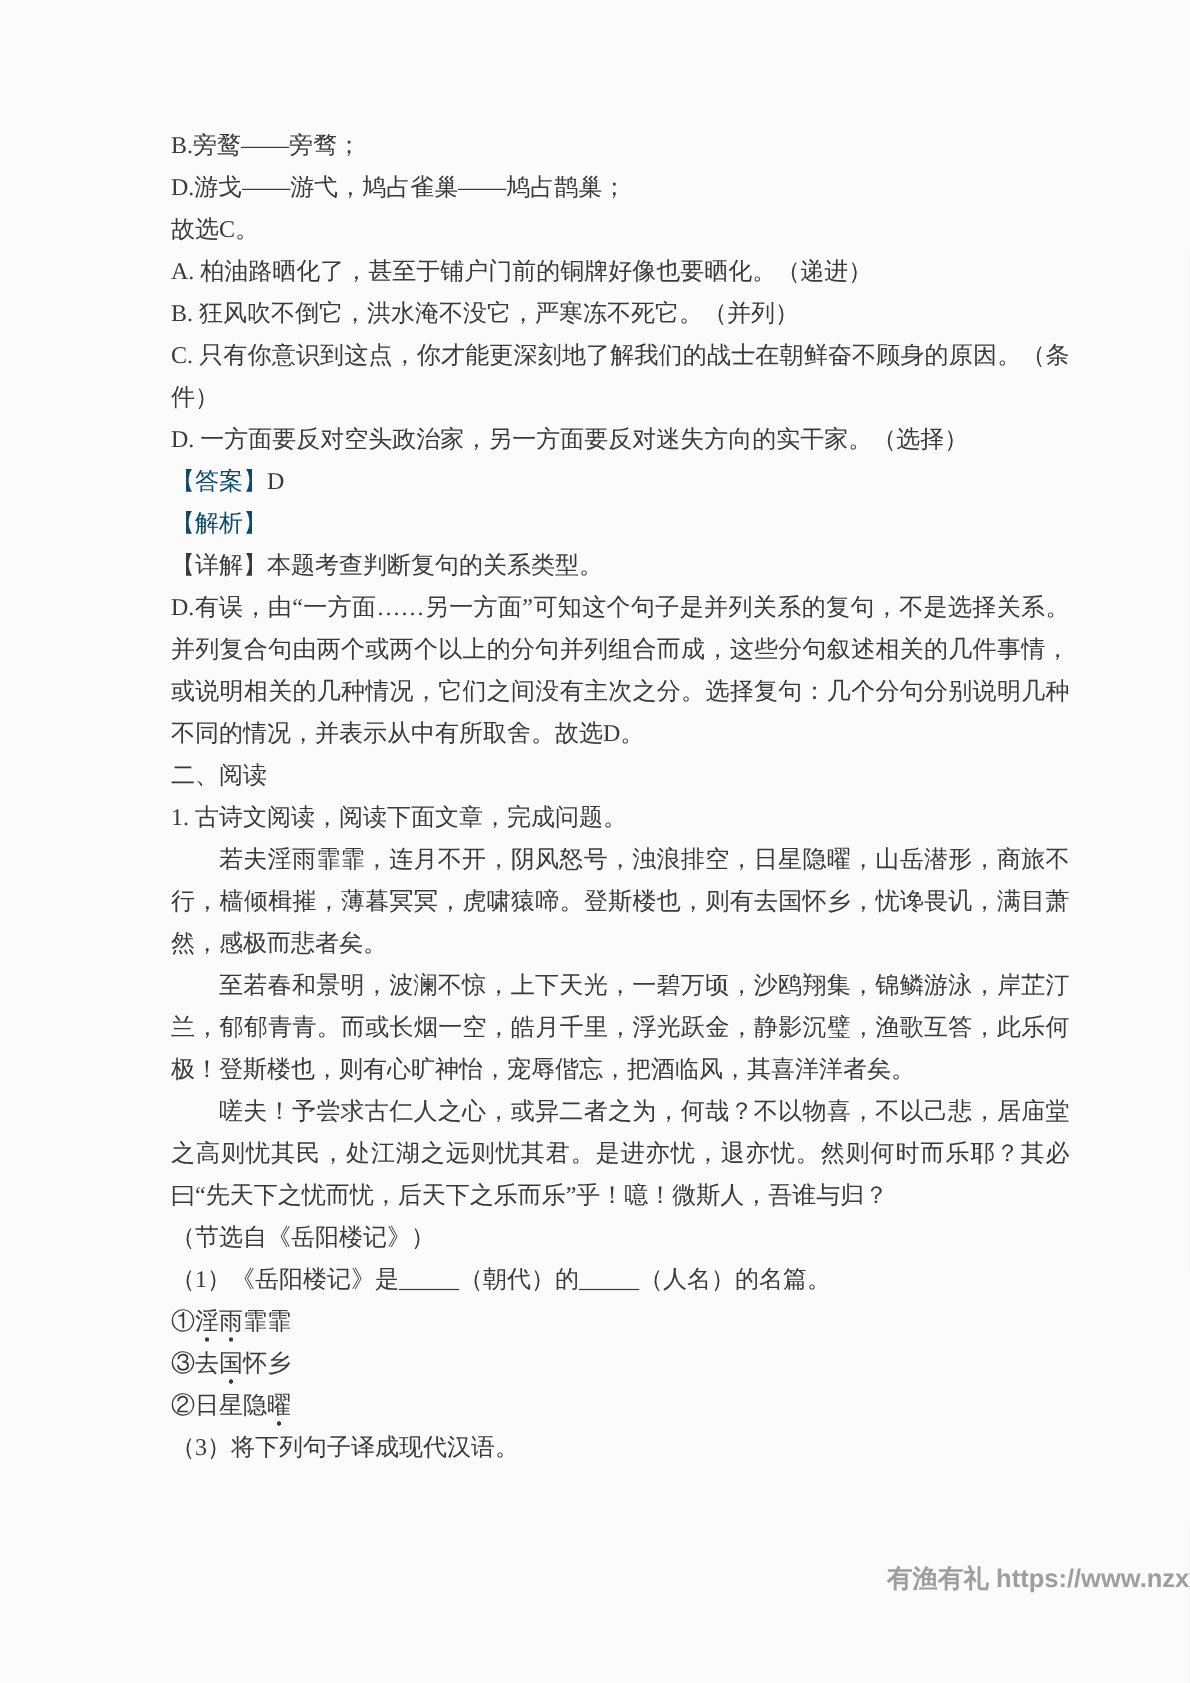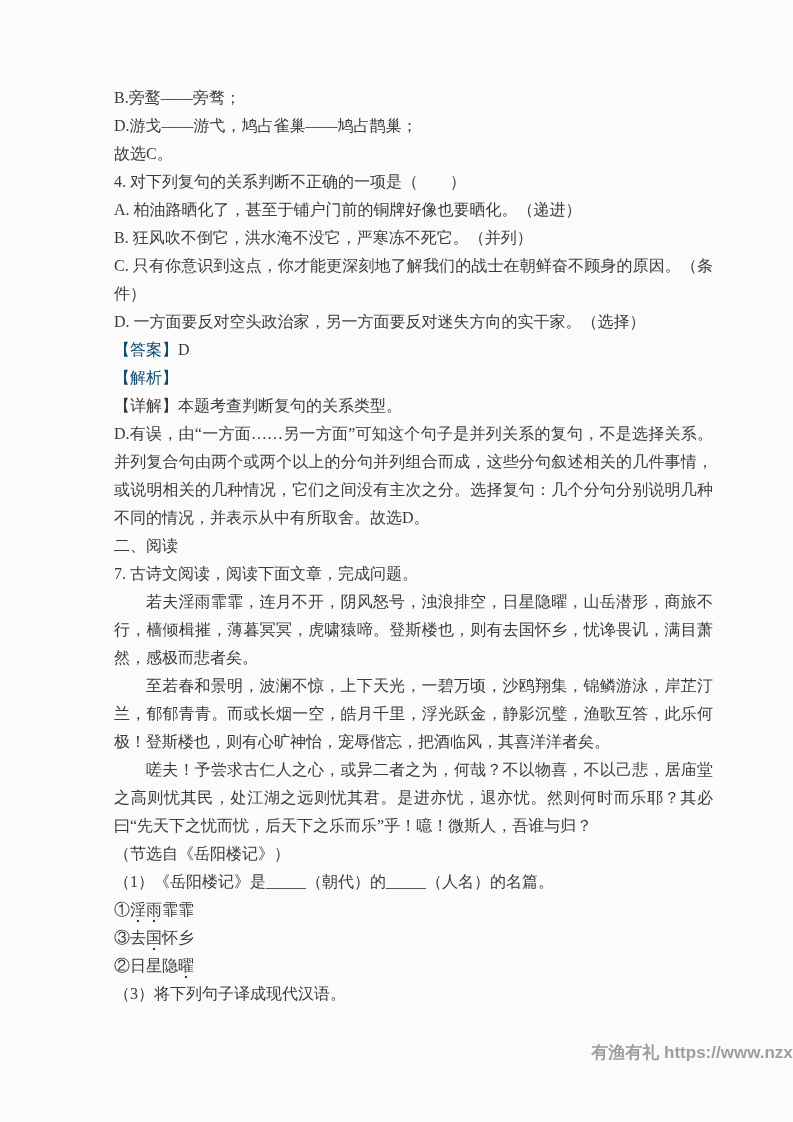--- a/index.html
+++ b/index.html
@@ -46,33 +46,32 @@
 </head>
 <body>
 
 <div class="page">
   <div class="content">
 
     <div class="ln">B.旁鹜——旁骛；</div>
     <div class="ln">D.游戈——游弋，鸠占雀巢——鸠占鹊巢；</div>
     <div class="ln">故选C。</div>
 
-    <div class="ln">4. 对下列复句的关系判断不正确的一项是（　　）</div>
     <div class="ln">A. 柏油路晒化了，甚至于铺户门前的铜牌好像也要晒化。（递进）</div>
     <div class="ln">B. 狂风吹不倒它，洪水淹不没它，严寒冻不死它。（并列）</div>
     <div class="ln">C. 只有你意识到这点，你才能更深刻地了解我们的战士在朝鲜奋不顾身的原因。（条件）</div>
     <div class="ln">D. 一方面要反对空头政治家，另一方面要反对迷失方向的实干家。（选择）</div>
 
     <div class="ln"><span class="blue">【答案】</span><span>D</span></div>
     <div class="ln"><span class="blue">【解析】</span></div>
     <div class="ln">【详解】本题考查判断复句的关系类型。</div>
     <div class="ln">D.有误，由“一方面……另一方面”可知这个句子是并列关系的复句，不是选择关系。并列复合句由两个或两个以上的分句并列组合而成，这些分句叙述相关的几件事情，或说明相关的几种情况，它们之间没有主次之分。选择复句：几个分句分别说明几种不同的情况，并表示从中有所取舍。故选D。</div>
 
     <div class="ln">二、阅读</div>
-    <div class="ln">7. 古诗文阅读，阅读下面文章，完成问题。</div>
+    <div class="ln">1. 古诗文阅读，阅读下面文章，完成问题。</div>
 
     <div class="para">若夫淫雨霏霏，连月不开，阴风怒号，浊浪排空，日星隐曜，山岳潜形，商旅不行，樯倾楫摧，薄暮冥冥，虎啸猿啼。登斯楼也，则有去国怀乡，忧谗畏讥，满目萧然，感极而悲者矣。</div>
     <div class="para">至若春和景明，波澜不惊，上下天光，一碧万顷，沙鸥翔集，锦鳞游泳，岸芷汀兰，郁郁青青。而或长烟一空，皓月千里，浮光跃金，静影沉璧，渔歌互答，此乐何极！登斯楼也，则有心旷神怡，宠辱偕忘，把酒临风，其喜洋洋者矣。</div>
     <div class="para">嗟夫！予尝求古仁人之心，或异二者之为，何哉？不以物喜，不以己悲，居庙堂之高则忧其民，处江湖之远则忧其君。是进亦忧，退亦忧。然则何时而乐耶？其必曰“先天下之忧而忧，后天下之乐而乐”乎！噫！微斯人，吾谁与归？</div>
 
     <div class="ln src-line">（节选自《岳阳楼记》）</div>
 
     <div class="ln">（1）《岳阳楼记》是_____（朝代）的_____（人名）的名篇。</div>
 
     <div class="ln"><span>①</span><span></span><span class="emph">淫雨</span><span>霏霏</span></div>

